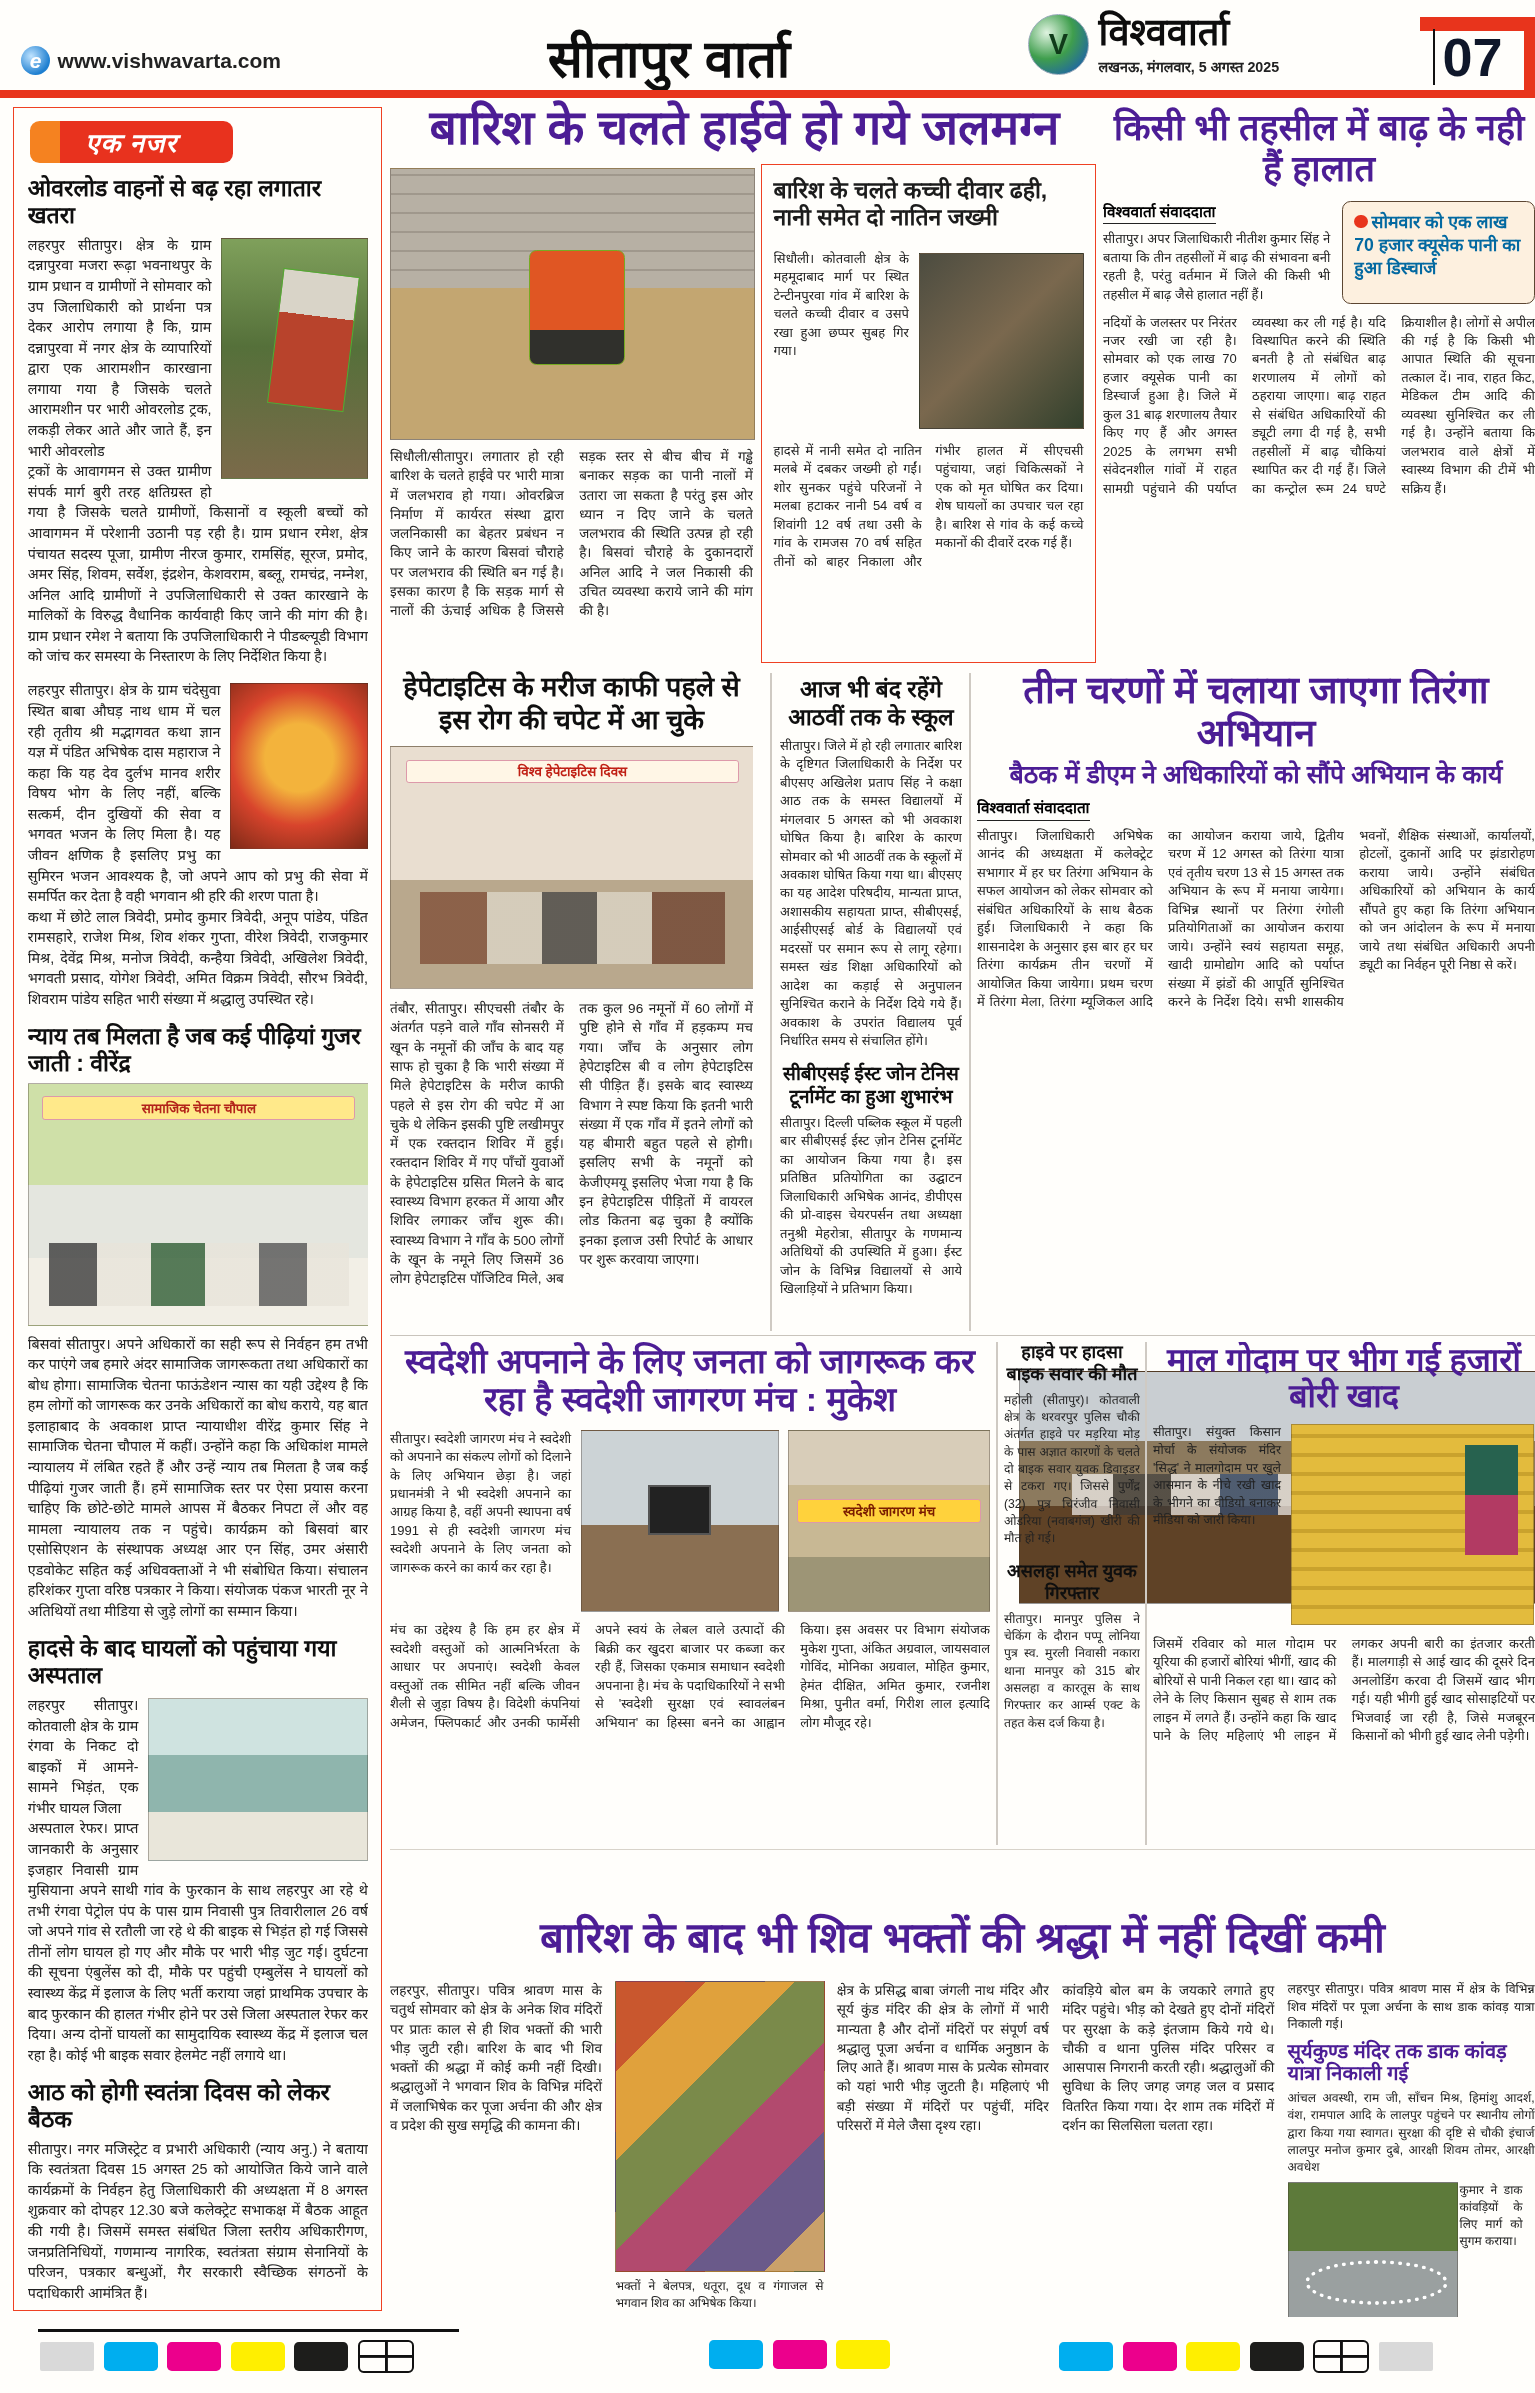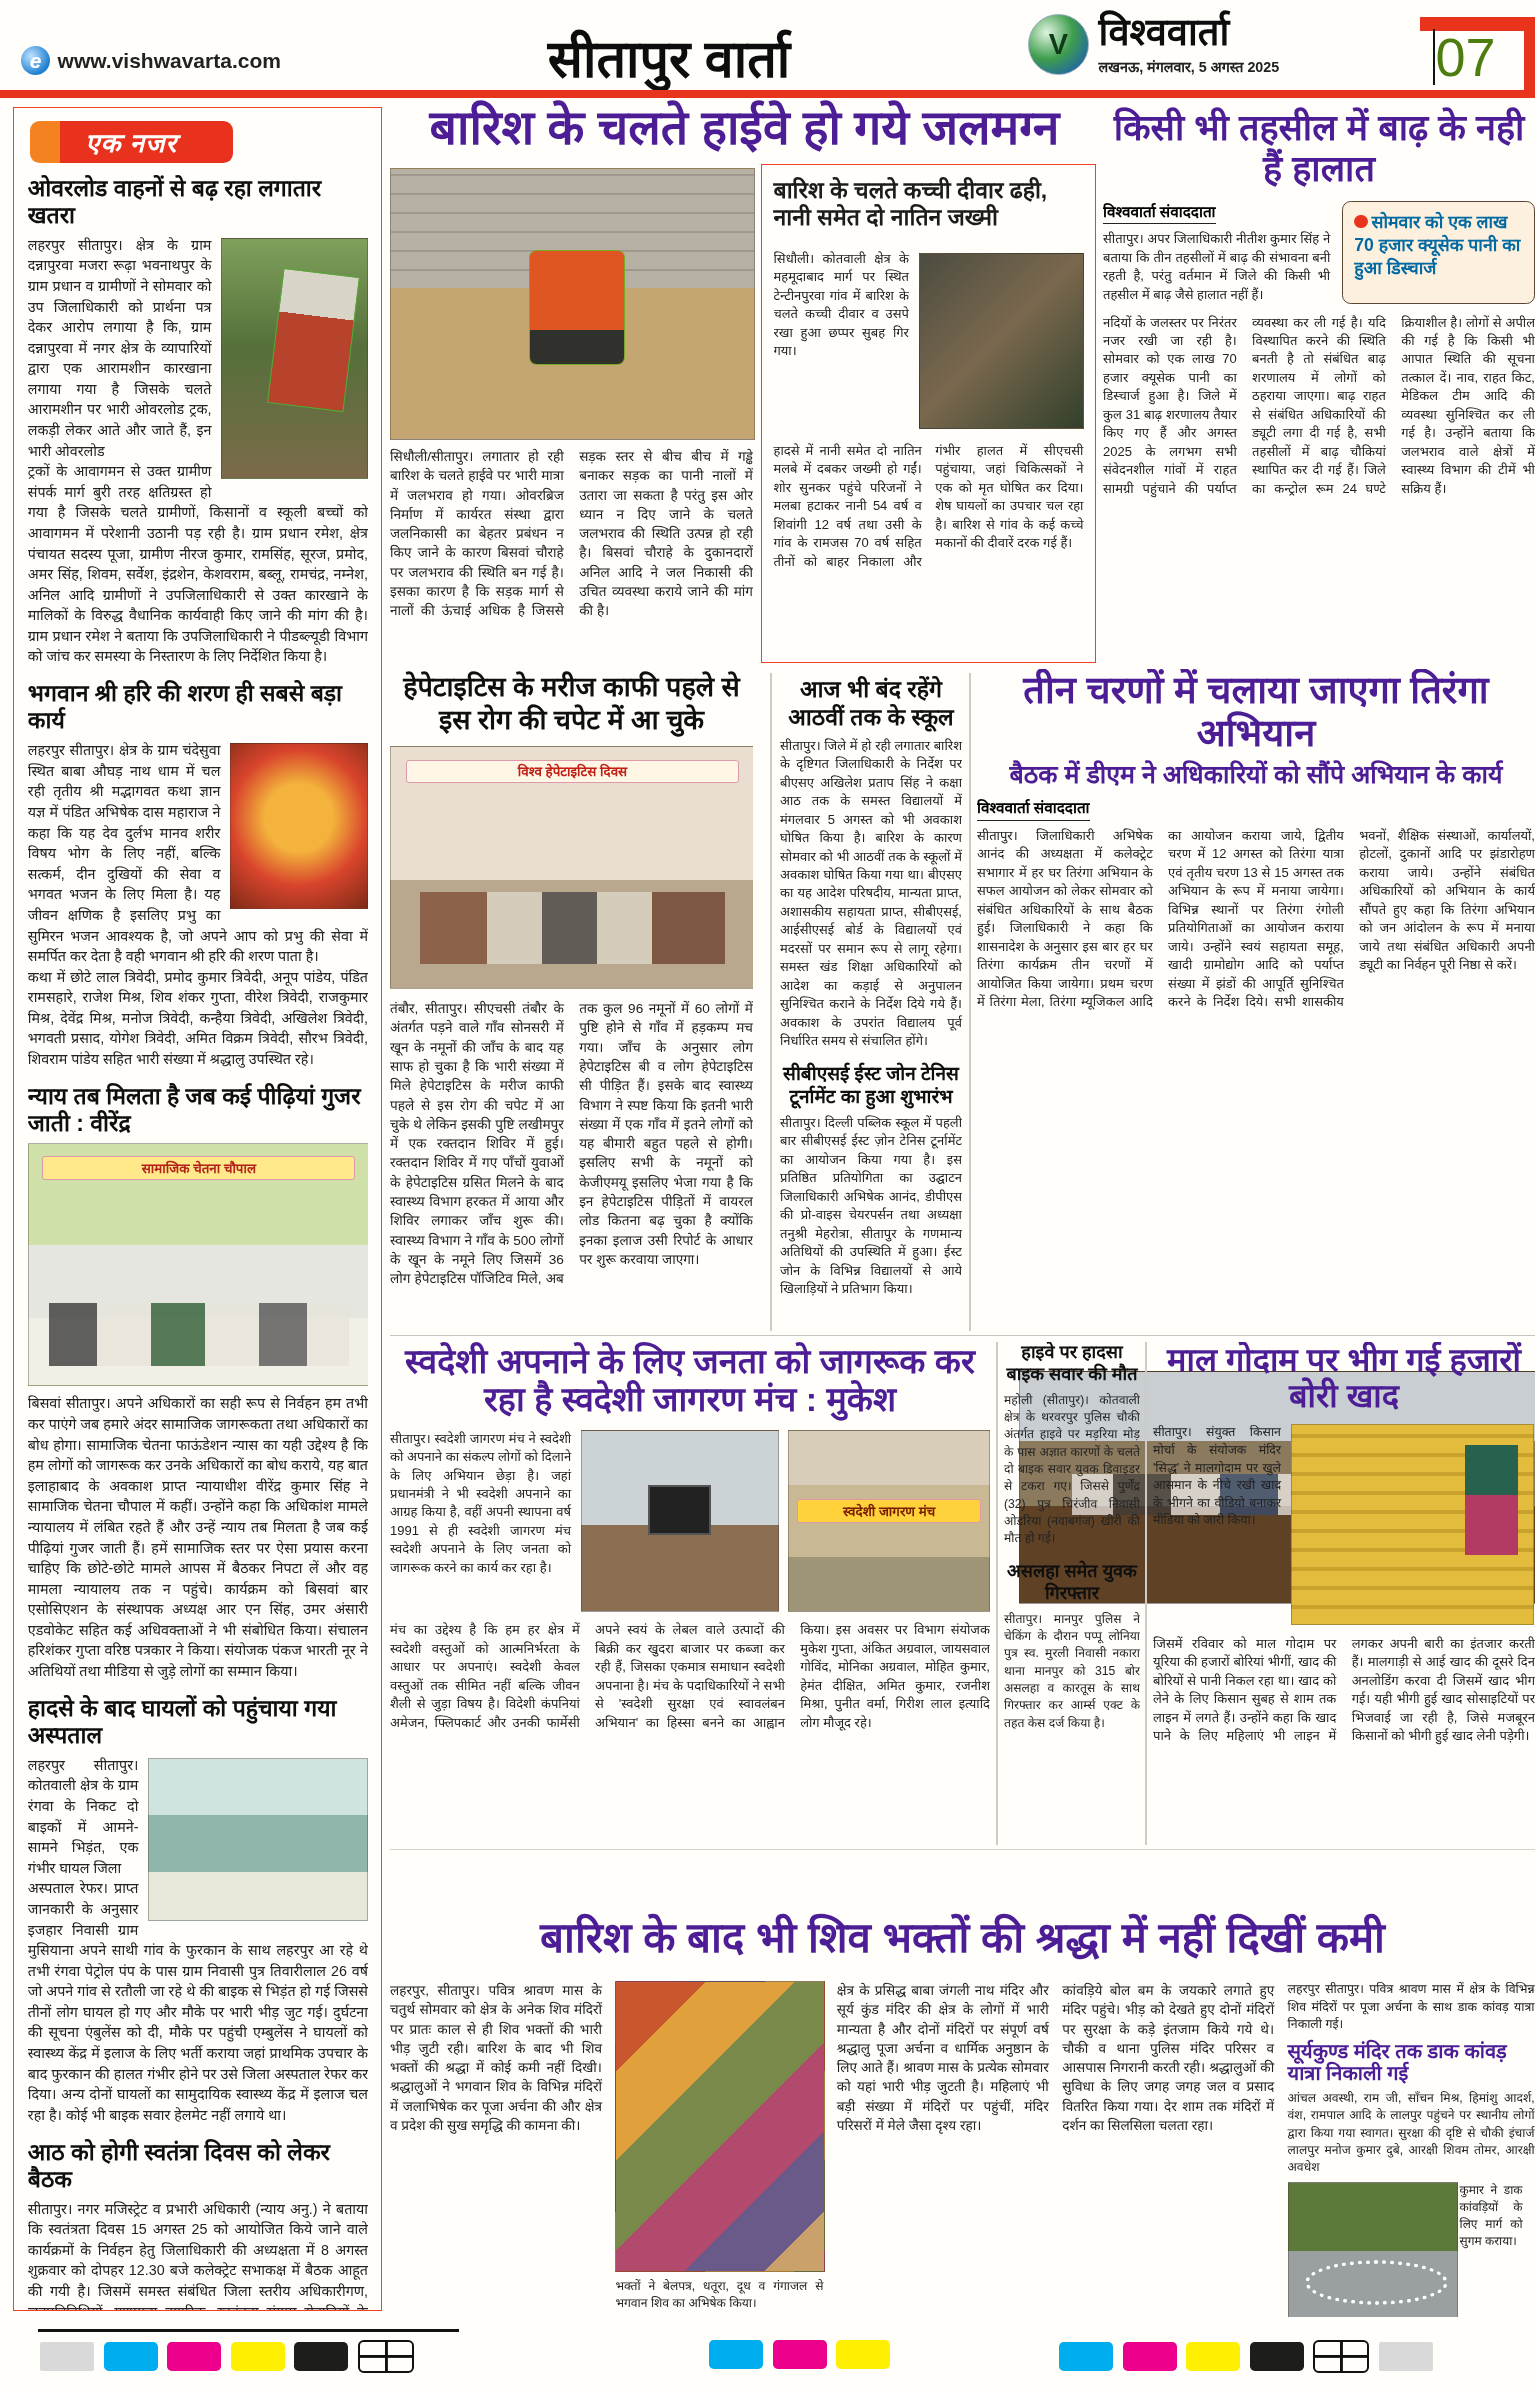--- a/index.html
+++ b/index.html
@@ -23,22 +23,22 @@
   .sec-title{font-size:52px;font-weight:800;text-align:center;color:#0d0d0d;}
   .brand-row{display:flex;align-items:center;gap:9.6px;}
   .globe{width:59px;height:59px;border-radius:50%;
          background:radial-gradient(circle at 30% 30%,#dff3e0,#3f9e4d 45%,#1e63a8 85%);
          display:flex;align-items:center;justify-content:center;color:#103b1a;font-weight:800;font-size:29px;border:1px solid #9ab;}
   .brand-name{font-size:38px;font-weight:800;color:#0d0d0d;line-height:1;}
   .brand-date{font-size:14.3px;font-weight:700;color:#222;margin-top:5.7px;}
   .pagebox{position:absolute;left:1420px;top:7.6px;width:115px;height:82px;}
   .pagebox .bar{position:absolute;left:0;right:0;top:9.6px;height:13.4px;background:#e8341c;}
   .pagebox .side{position:absolute;right:0;top:9.6px;width:11.5px;height:73px;background:#e8341c;}
-  .pagebox .num{position:absolute;left:13.4px;top:21px;font-size:54px;font-weight:400;color:#4d7c0f;
-                border-left:2.9px solid #111;padding:0 0;line-height:1.05;}
+  .pagebox .num{position:absolute;left:13.4px;top:21px;font-size:54px;font-weight:700;color:#0f172a;
+                border-left:2.9px solid #111;padding:0 7px;line-height:1.05;}
   .redrule{position:absolute;left:0;top:90px;width:1535px;height:7.6px;background:#e8341c;}
   
   .leftbox{position:absolute;left:13.4px;top:107px;width:369px;height:2204px;border:1.9px solid #ef4123;
            padding:11.5px 13.4px;box-sizing:border-box;overflow:hidden;}
   .badge{width:203px;height:42px;border-radius:9.6px;margin:1.9px 0 11.5px 1.9px;
          background:linear-gradient(90deg,#f58220 0 15%,#e8321e 15%);
          display:flex;align-items:center;justify-content:center;color:#fff;
          font-weight:800;font-style:italic;font-size:26px;letter-spacing:1px;}
   .sb-art{margin-bottom:13.4px;overflow:hidden;}
   .sb-art h3{font-size:23px;font-weight:800;line-height:1.18;color:#0f0f0f;margin-bottom:5.7px;}
@@ -131,21 +131,20 @@
     <div class="badge">एक नजर</div>
 
     <article class="sb-art">
       <h3>ओवरलोड वाहनों से बढ़ रहा लगातार खतरा</h3>
       <div class="ph ph-truck fr"></div>
       <p class="bt">लहरपुर सीतापुर। क्षेत्र के ग्राम दन्नापुरवा मजरा रूढ़ा भवनाथपुर के ग्राम प्रधान व ग्रामीणों ने सोमवार को उप जिलाधिकारी को प्रार्थना पत्र देकर आरोप लगाया है कि, ग्राम दन्नापुरवा में नगर क्षेत्र के व्यापारियों द्वारा एक आरामशीन कारखाना लगाया गया है जिसके चलते आरामशीन पर भारी ओवरलोड ट्रक, लकड़ी लेकर आते और जाते हैं, इन भारी ओवरलोड</p>
       <p class="bt">ट्रकों के आवागमन से उक्त ग्रामीण संपर्क मार्ग बुरी तरह क्षतिग्रस्त हो गया है जिसके चलते ग्रामीणों, किसानों व स्कूली बच्चों को आवागमन में परेशानी उठानी पड़ रही है। ग्राम प्रधान रमेश, क्षेत्र पंचायत सदस्य पूजा, ग्रामीण नीरज कुमार, रामसिंह, सूरज, प्रमोद, अमर सिंह, शिवम, सर्वेश, इंद्रशेन, केशवराम, बब्लू, रामचंद्र, नम्नेश, अनिल आदि ग्रामीणों ने उपजिलाधिकारी से उक्त कारखाने के मालिकों के विरुद्ध वैधानिक कार्यवाही किए जाने की मांग की है। ग्राम प्रधान रमेश ने बताया कि उपजिलाधिकारी ने पीडब्ल्यूडी विभाग को जांच कर समस्या के निस्तारण के लिए निर्देशित किया है।</p>
     </article>
 
     <article class="sb-art">
-      <h3>भगवान श्री हरि की शरण ही सबसे बड़ा कार्य</h3>
       <div class="ph ph-deity fr"></div>
       <p class="bt">लहरपुर सीतापुर। क्षेत्र के ग्राम चंदेसुवा स्थित बाबा औघड़ नाथ धाम में चल रही तृतीय श्री मद्भागवत कथा ज्ञान यज्ञ में पंडित अभिषेक दास महाराज ने कहा कि यह देव दुर्लभ मानव शरीर विषय भोग के लिए नहीं, बल्कि सत्कर्म, दीन दुखियों की सेवा व भगवत भजन के लिए मिला है। यह जीवन क्षणिक है इसलिए प्रभु का सुमिरन भजन आवश्यक है, जो अपने आप को प्रभु की सेवा में समर्पित कर देता है वही भगवान श्री हरि की शरण पाता है।</p>
       <p class="bt">कथा में छोटे लाल त्रिवेदी, प्रमोद कुमार त्रिवेदी, अनूप पांडेय, पंडित रामसहारे, राजेश मिश्र, शिव शंकर गुप्ता, वीरेश त्रिवेदी, राजकुमार मिश्र, देवेंद्र मिश्र, मनोज त्रिवेदी, कन्हैया त्रिवेदी, अखिलेश त्रिवेदी, भगवती प्रसाद, योगेश त्रिवेदी, अमित विक्रम त्रिवेदी, सौरभ त्रिवेदी, शिवराम पांडेय सहित भारी संख्या में श्रद्धालु उपस्थित रहे।</p>
     </article>
 
     <article class="sb-art">
       <h3>न्याय तब मिलता है जब कई पीढ़ियां गुजर जाती : वीरेंद्र</h3>
       <div class="ph ph-chetna" style="margin:3.8px 0 7.6px;">
         <span class="band" style="background:#ffe98a;color:#b3231a;">सामाजिक चेतना चौपाल</span>
       </div>

